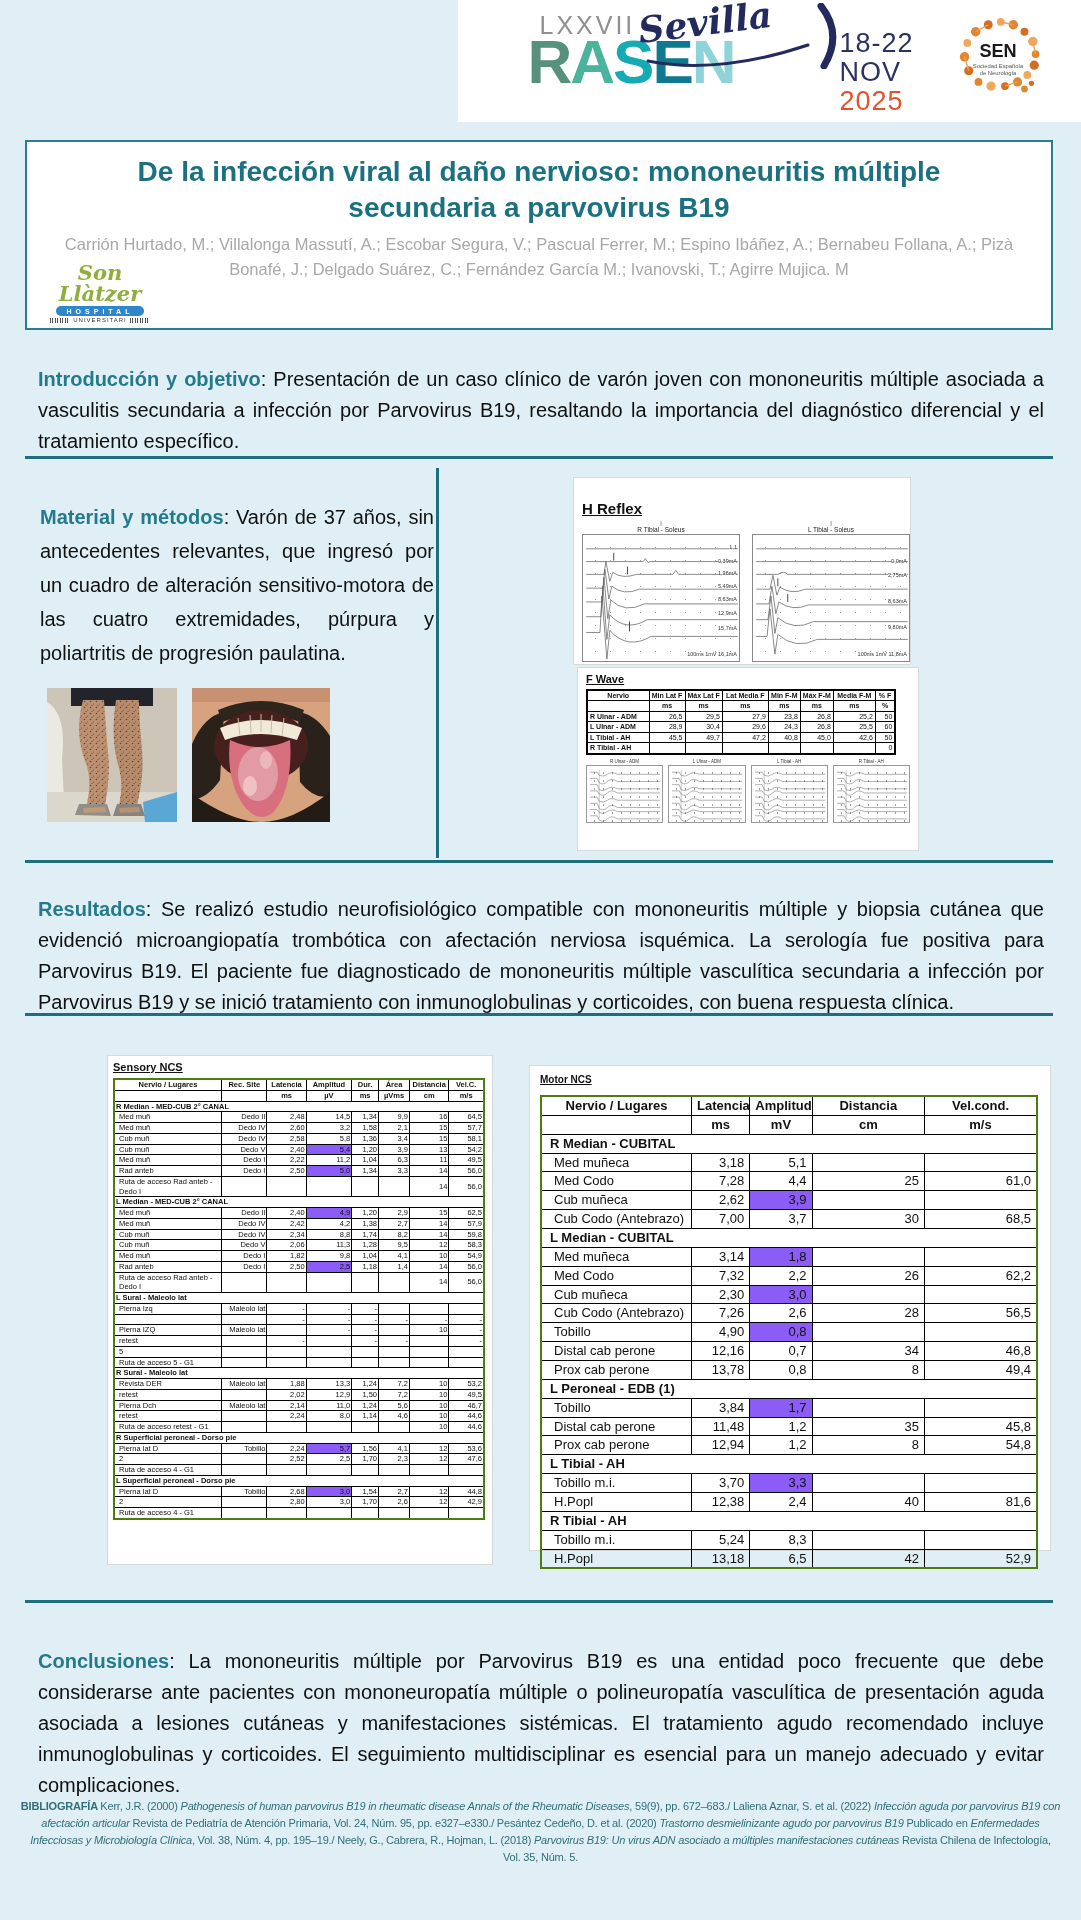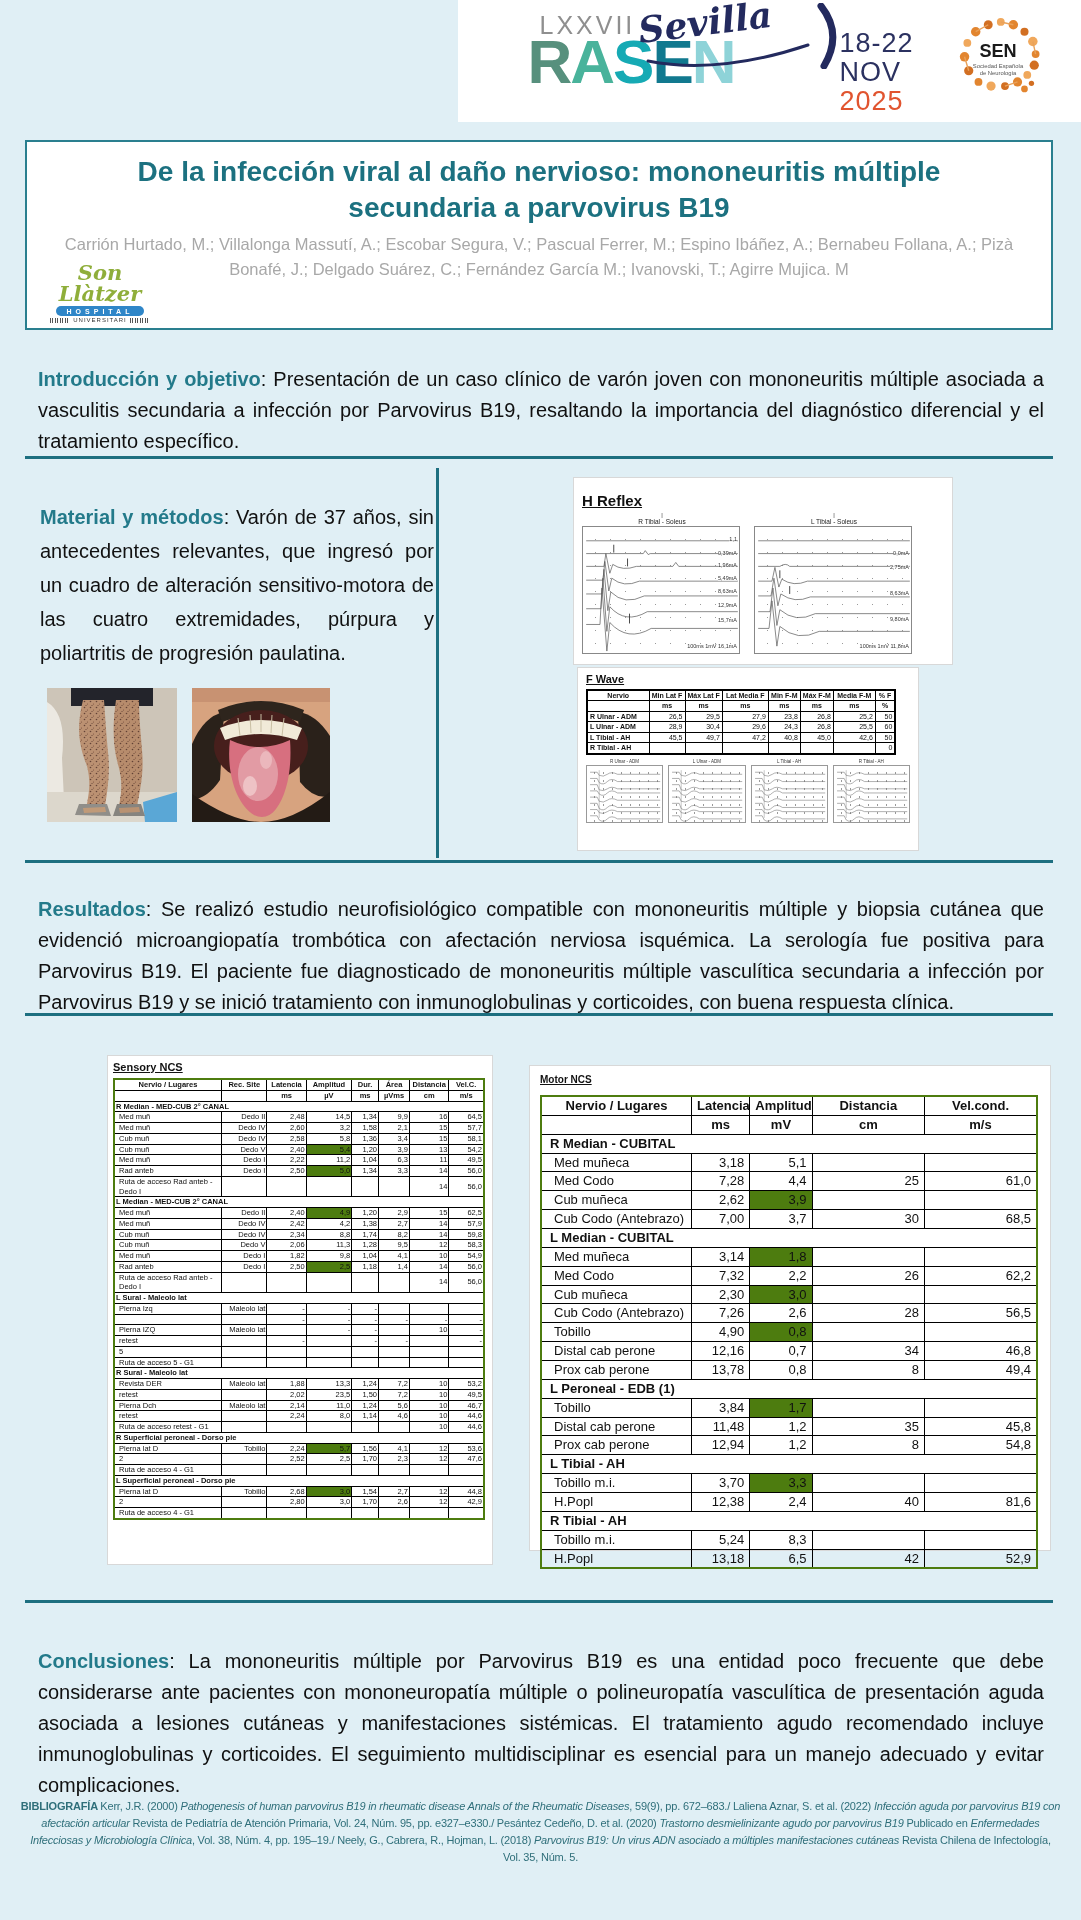--- a/index.html
+++ b/index.html
@@ -31,21 +31,21 @@
   .para{position:absolute;left:38px;width:1006px;font-size:20px;line-height:1.55;text-align:justify;color:#101010;}
   .para b{color:#237a8a;}
   .hline{position:absolute;left:25px;width:1028px;height:3px;background:#1d6f80;}
   .vline{position:absolute;width:3px;background:#1d6f80;}
   
   .methods-text{position:absolute;left:40px;top:480px;width:394px;font-size:20px;line-height:1.7;text-align:justify;}
   .methods-text b{color:#237a8a;}
   .photo{position:absolute;top:688px;height:134px;}
   
   .figbox{position:absolute;background:#fff;box-shadow:0 0 0 1px #d8d8d8;box-sizing:border-box;}
-  .hreflex-box{left:574px;top:478px;width:378px;height:186px;padding:14px 8px;}
+  .hreflex-box{left:574px;top:478px;width:336px;height:186px;padding:22px 8px;}
   .hx-title{font-size:15px;font-weight:bold;text-decoration:underline;}
   .hx-panels{display:flex;gap:12px;margin-top:3px;}
   .hpanel-wrap{width:160px;}
   .hpanel-tick{font-size:6px;text-align:center;line-height:1;color:#333;}
   .hpanel-title{font-size:6.5px;text-align:center;color:#222;line-height:1.2;}
   .dotted{background-color:#fff;background-image:radial-gradient(circle,#9a9a9a 0.6px,transparent 0.9px);background-size:15px 13px;background-position:5px 6px;}
   .hpanel{position:relative;width:158px;height:128px;border:1px solid #888;box-sizing:border-box;}
   .hpanel svg{position:absolute;left:0;top:0;}
   .hlabel{position:absolute;right:2px;font-size:5.5px;color:#333;background:rgba(255,255,255,.6);line-height:1;}
   .hfooter{bottom:3px;top:auto;}
@@ -63,21 +63,21 @@
   .fw-grid{height:58px;border:1px solid #999;box-sizing:border-box;background-size:9px 8px;background-position:3px 3px;}
   
   .ncs-box{position:absolute;background:#fff;box-shadow:0 0 0 1px #d8d8d8;box-sizing:border-box;}
   .ncs-title{font-weight:bold;text-decoration:underline;}
   .ncs table{border-collapse:collapse;table-layout:fixed;border:2px solid #4d7c0f;}
   .ncs th,.ncs td{border:1px solid #000;overflow:hidden;}
   .ncs thead th{font-weight:bold;text-align:center;}
   .ncs thead tr.units th{border-top:none;}
   .ncs td.num{text-align:right;}
   .ncs tr.sec td{font-weight:bold;text-align:left;}
-  td.hl{background:#4d7c0f;}
+  td.hl{background:#8b5cf6;}
   .sensory-box{left:108px;top:1056px;width:384px;height:508px;padding:5px 5px;}
   .sensory-box .ncs-title{font-size:11px;}
   .sensory table{width:372px;font-size:7.5px;margin-top:5px;}
   .sensory th,.sensory td{padding:0 1px;line-height:1.3;}
   .sensory td:first-child{padding-left:4px;}
   .sensory tr.sec td{padding-left:1px;}
   .motor-box{left:530px;top:1066px;width:520px;height:484px;padding:8px 10px;}
   .motor-box .ncs-title{font-size:10px;}
   .motor table{width:498px;font-size:13px;margin-top:10px;}
   .motor th,.motor td{padding:1px 5px;line-height:1.22;}
@@ -674,21 +674,21 @@
             <td class="num">13,3</td>
             <td class="num">1,24</td>
             <td class="num">7,2</td>
             <td class="num">10</td>
             <td class="num">53,2</td>
           </tr>
           <tr>
             <td>retest</td>
             <td class="num"></td>
             <td class="num">2,02</td>
-            <td class="num">23,5</td>
+            <td class="num">12,9</td>
             <td class="num">1,50</td>
             <td class="num">7,2</td>
             <td class="num">10</td>
             <td class="num">49,5</td>
           </tr>
           <tr>
             <td>Pierna Dch</td>
             <td class="num">Maleolo lat</td>
             <td class="num">2,14</td>
             <td class="num">11,0</td>

